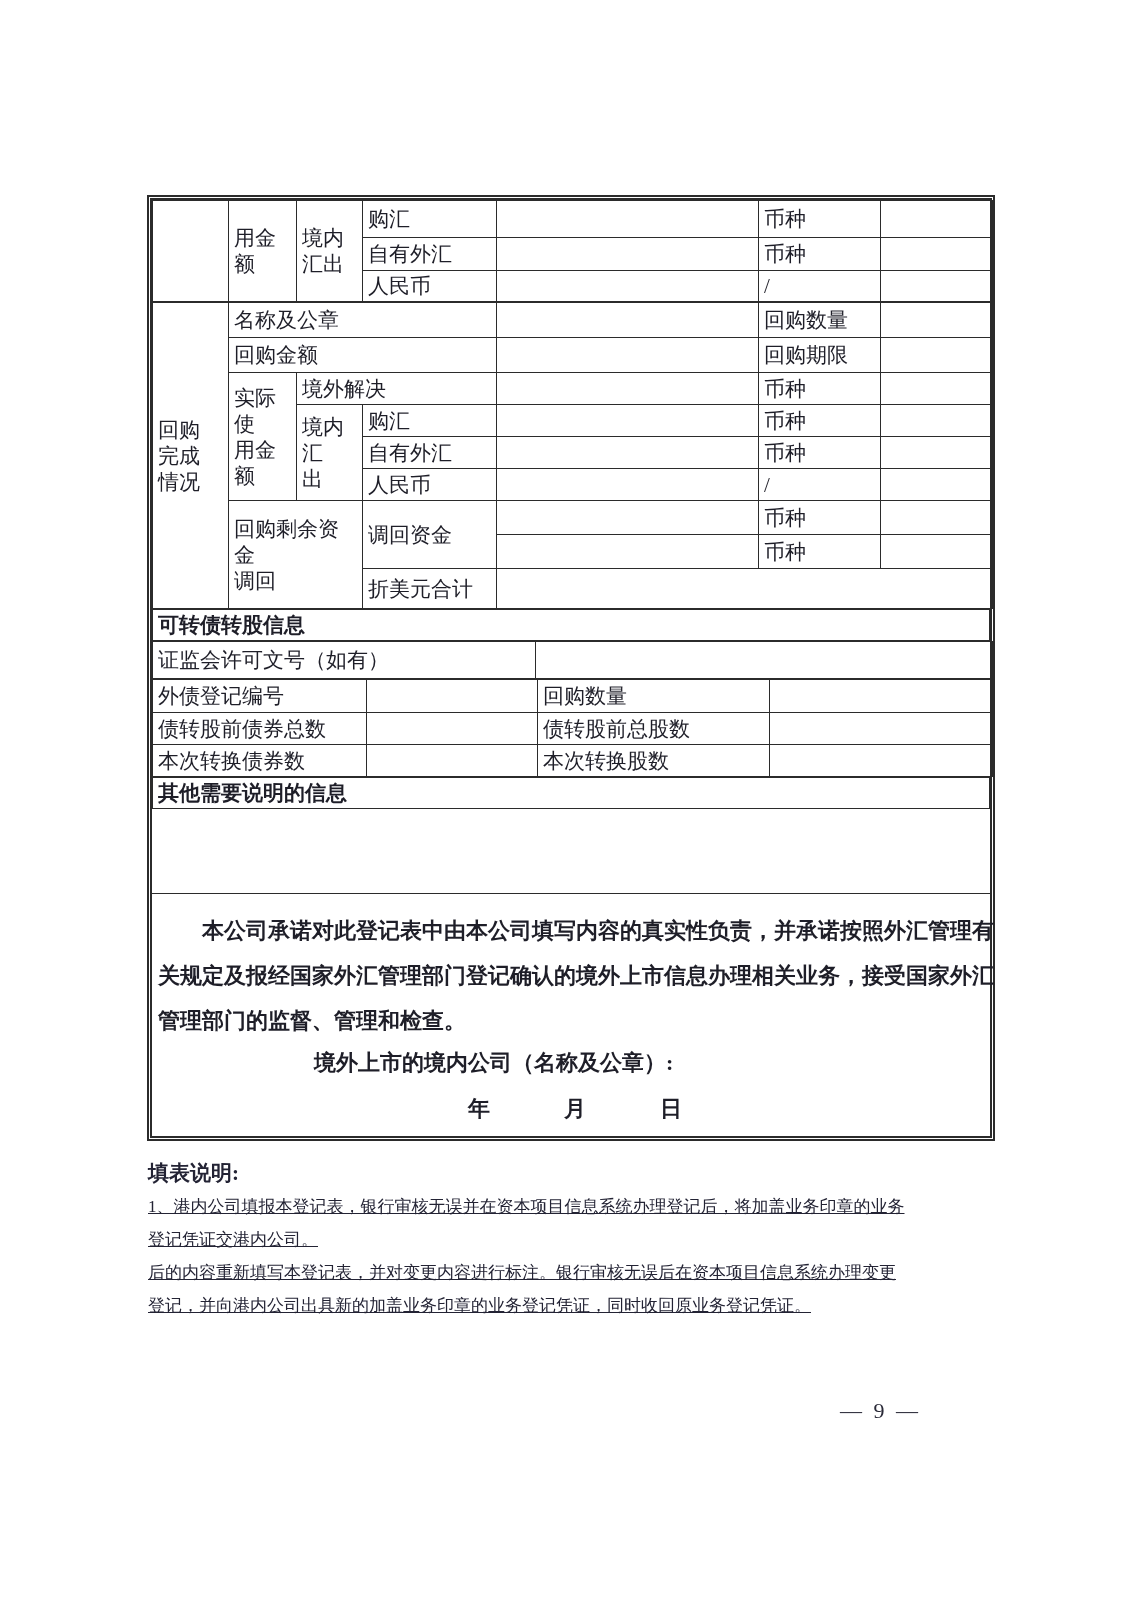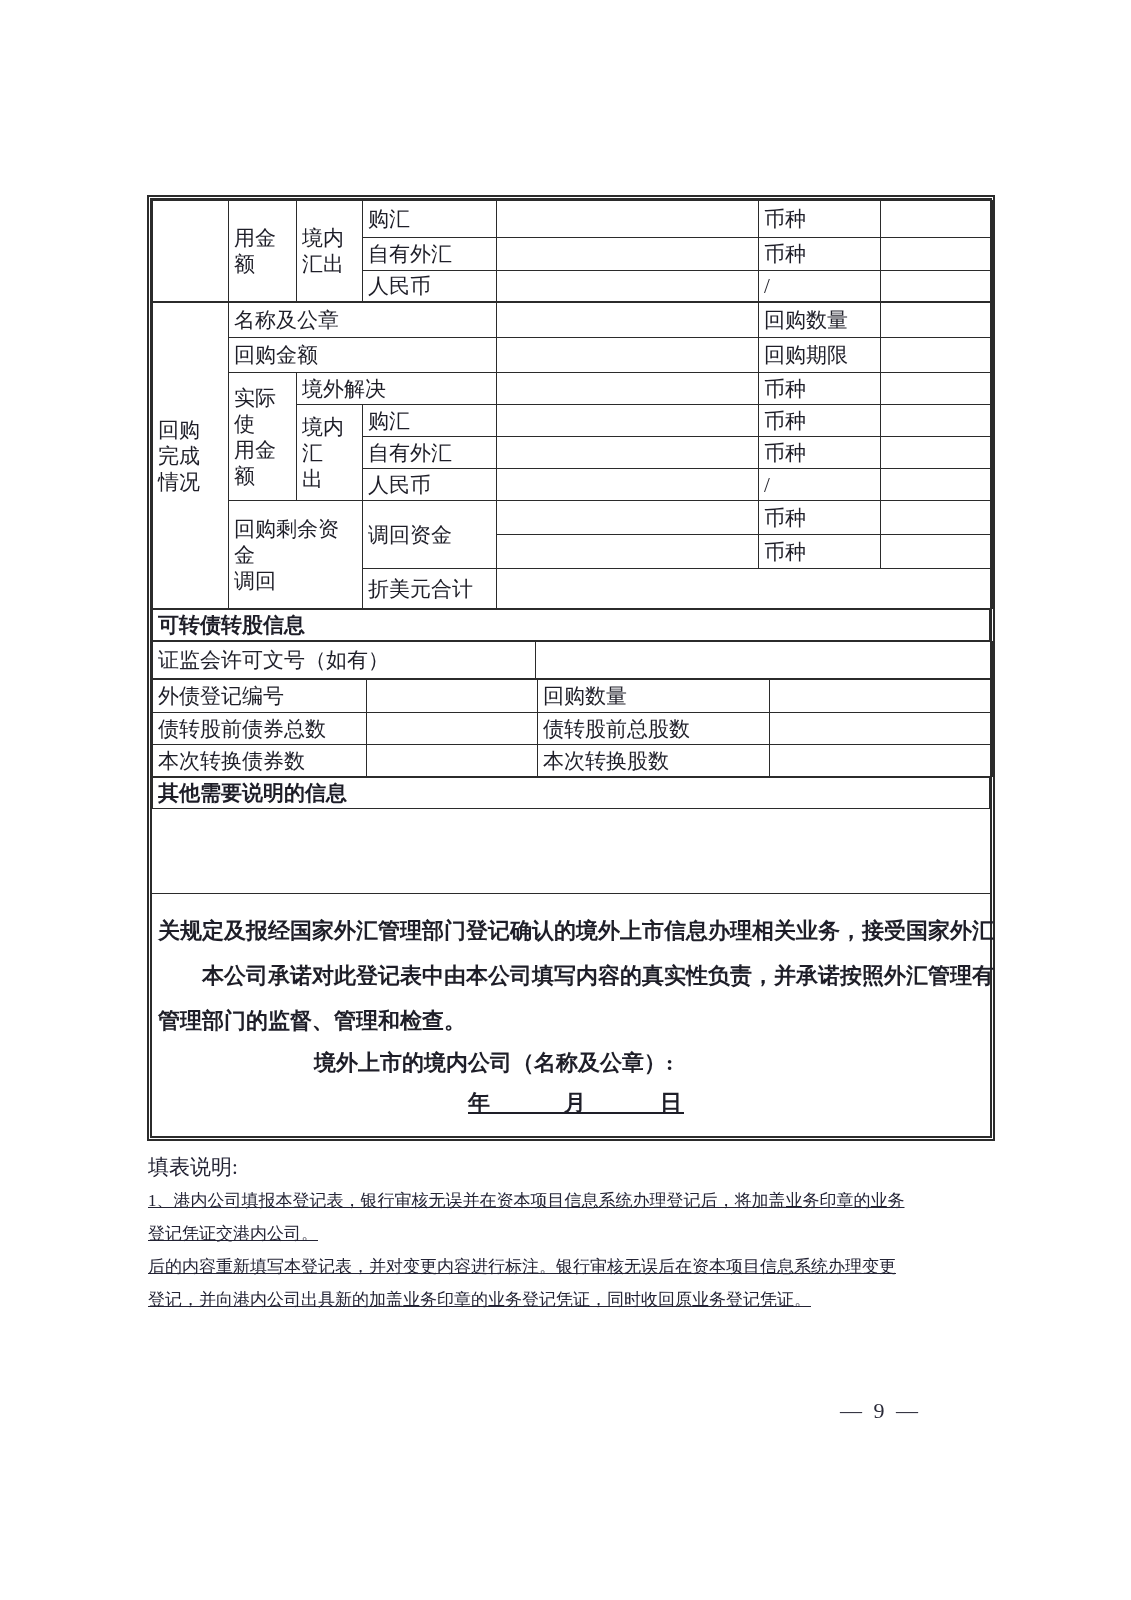--- a/index.html
+++ b/index.html
@@ -24,24 +24,24 @@
   td.hdr{font-weight:bold;text-align:center;font-size:22px;padding:1px 0;}
   
   td.blank{}
   
   .free-area{height:85px;border-bottom:1px solid #2b2b2b;box-sizing:border-box;}
   
   .commit{padding:14px 6px 0 6px;font-weight:bold;font-size:22px;box-sizing:border-box;}
   .commit-line{line-height:45px;white-space:nowrap;}
   .commit-indent{text-indent:44px;}
   .sig-line{line-height:40px;padding-left:156px;white-space:nowrap;}
-  .date-line{line-height:40px;padding-left:310px;white-space:nowrap;letter-spacing:2px;text-decoration:underline;}
+  .date-line{line-height:40px;margin-top:6px;padding-left:310px;white-space:nowrap;letter-spacing:2px;}
   
   .notes{position:absolute;left:148px;top:1150px;width:870px;color:#232334;}
-  .notes-title{font-weight:normal;font-size:21px;line-height:34px;}
+  .notes-title{font-weight:bold;font-size:21px;line-height:34px;margin-top:6px;}
   .note-line{font-size:17px;line-height:33px;white-space:nowrap;text-decoration:underline;}
   
   .page-num{position:absolute;left:840px;top:1398px;font-size:22px;color:#2a2a38;letter-spacing:3px;}
 </style>
 </head>
 <body>
 
 <div class="table-frame">
 
   <table class="tbl">
@@ -207,22 +207,22 @@
   <table class="tbl">
     <tbody>
         <tr style="height:31px">
       <td class="hdr">其他需要说明的信息</td>
     </tr>
   </tbody>
     </table>
   <div class="free-area"></div>
 
   <div class="commit">
+    <div class="commit-line commit-indent">本公司承诺对此登记表中由本公司填写内容的真实性负责，并承诺按照外汇管理有</div>
     <div class="commit-line">关规定及报经国家外汇管理部门登记确认的境外上市信息办理相关业务，接受国家外汇</div>
-    <div class="commit-line commit-indent">本公司承诺对此登记表中由本公司填写内容的真实性负责，并承诺按照外汇管理有</div>
     <div class="commit-line">管理部门的监督、管理和检查。</div>
     <div class="sig-line">境外上市的境内公司（名称及公章）:</div>
     <div class="date-line">年　　　月　　　日</div>
   </div>
 
 </div>
 
 <div class="notes">
   <div class="notes-title">填表说明:</div>
   <div class="note-line">1、港内公司填报本登记表，银行审核无误并在资本项目信息系统办理登记后，将加盖业务印章的业务</div>

